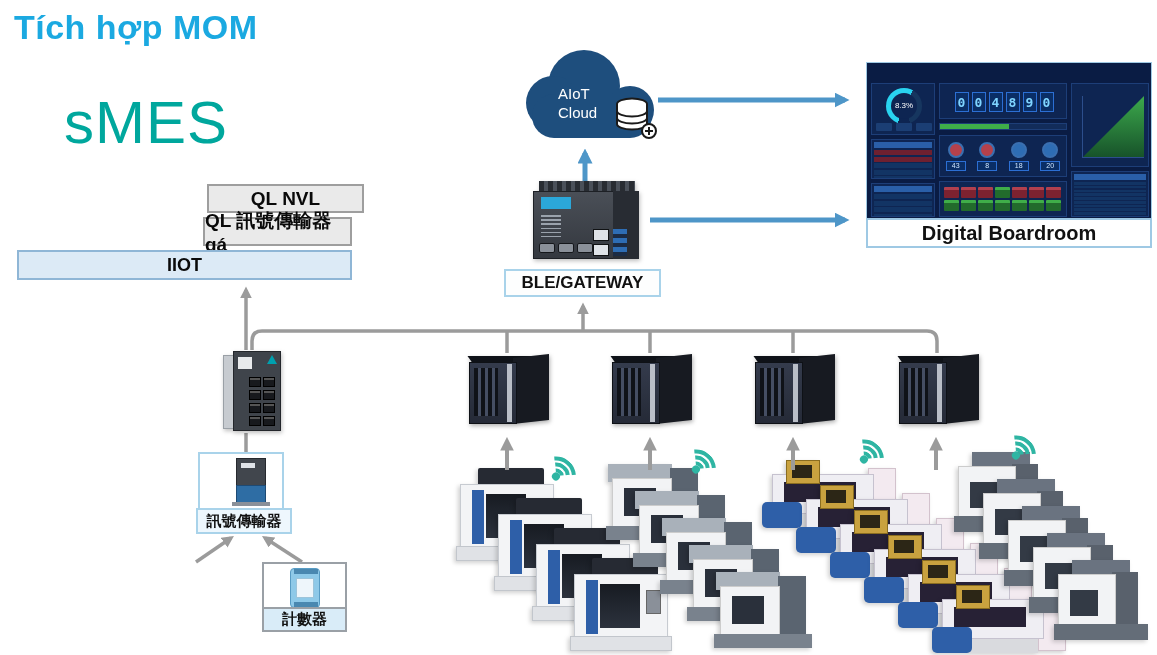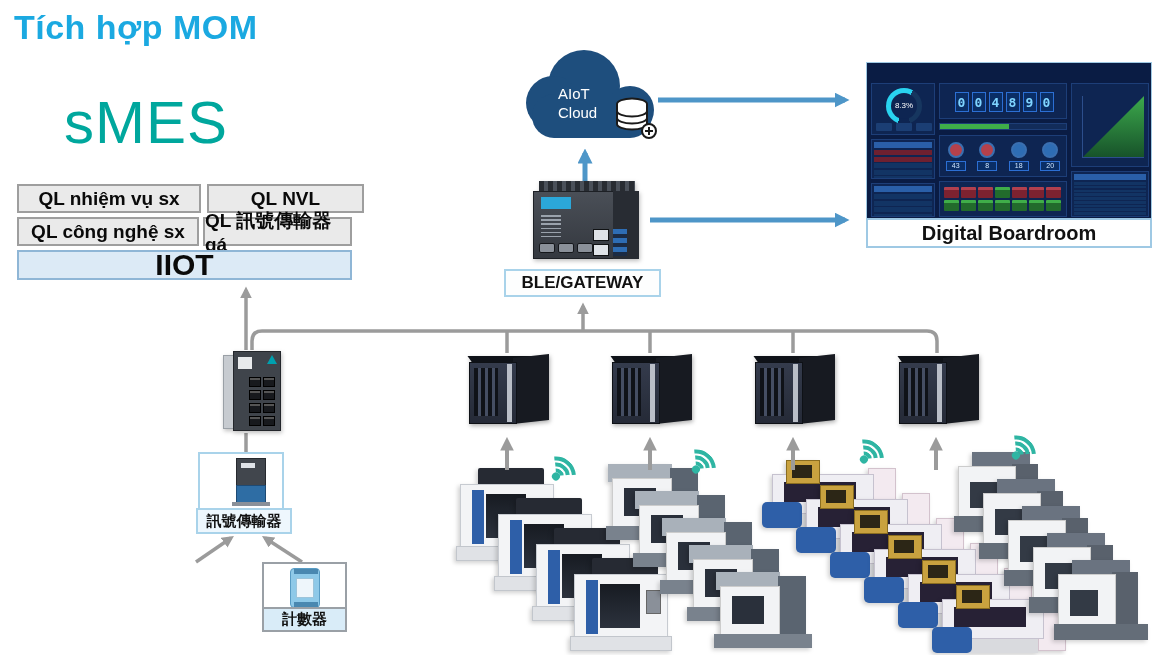--- a/index.html
+++ b/index.html
@@ -13,21 +13,21 @@
 #connectors{position:absolute;left:0;top:0;z-index:3;pointer-events:none;}
 
 
 .page-title{position:absolute;left:14px;top:8px;font-size:34px;font-weight:800;color:var(--c-accent);letter-spacing:.5px;}
 .smes-name{position:absolute;left:64px;top:88px;font-size:60px;font-weight:500;color:var(--c-teal);letter-spacing:1px;}
 .smes-sub{position:absolute;left:66px;top:141px;font-size:13.5px;color:#6a6a6a;}
 
 
 .ql{position:absolute;display:flex;align-items:center;justify-content:center;font-weight:bold;
     font-size:19px;color:#0a0a0a;background:#eaeaea;border:2px solid #9e9e9e;z-index:5;}
-.iiot{background:var(--c-iiot_fill);border-color:#8fb6d6;font-size:30px;}
+.iiot{background:var(--c-iiot_fill);border-color:#8fb6d6;font-size:18px;}
 
 
 .lbl{position:absolute;display:flex;align-items:center;justify-content:center;font-weight:bold;
      color:#111;background:var(--c-label_fill);border:2px solid var(--c-label_border);z-index:6;text-align:right;}
 .lbl-white{background:#fdfefe;}
 
 
 .cloud{position:absolute;left:526px;top:50px;width:136px;height:102px;z-index:4;}
 .cloud i{position:absolute;background:var(--c-cloud);border-radius:50%;}
 .cloud .c1{left:22px;top:0;width:72px;height:72px;}
@@ -205,23 +205,21 @@
     <path d="M302,562 L265,538" style="stroke:var(--c-gray);stroke-width:3.5;fill:none" marker-end="url(#mg)"></path>
 
     <path d="M585,192 L585,153" style="stroke:var(--c-arrow);stroke-width:5;fill:none" marker-end="url(#mb)"></path>
     <path d="M658,100 L845,100" style="stroke:var(--c-arrow);stroke-width:5;fill:none" marker-end="url(#mb)"></path>
     <path d="M650,220 L845,220" style="stroke:var(--c-arrow);stroke-width:5;fill:none" marker-end="url(#mb)"></path>
   </svg>
 
   <h1 class="page-title">Tích hợp MOM</h1>
   <div class="smes-name">sMES</div>
 
-  <div class="ql" style="left:17px;top:184px;width:184px;height:29px">QL nhiệm vụ sx</div>
   <div class="ql" style="left:207px;top:184px;width:157px;height:29px">QL NVL</div>
-  <div class="ql" style="left:17px;top:217px;width:182px;height:29px">QL công nghệ sx</div>
   <div class="ql" style="left:203px;top:217px;width:149px;height:29px">QL 訊號傳輸器 gá</div>
   <div class="ql iiot" style="left:17px;top:250px;width:335px;height:30px">IIOT</div>
 
   <div class="cloud">
     <i class="c1"></i>
       <i class="c2"></i>
       <i class="c3"></i>
       <i class="c4"></i>
     <div class="cloud-text">
       <div>AIoT</div>

